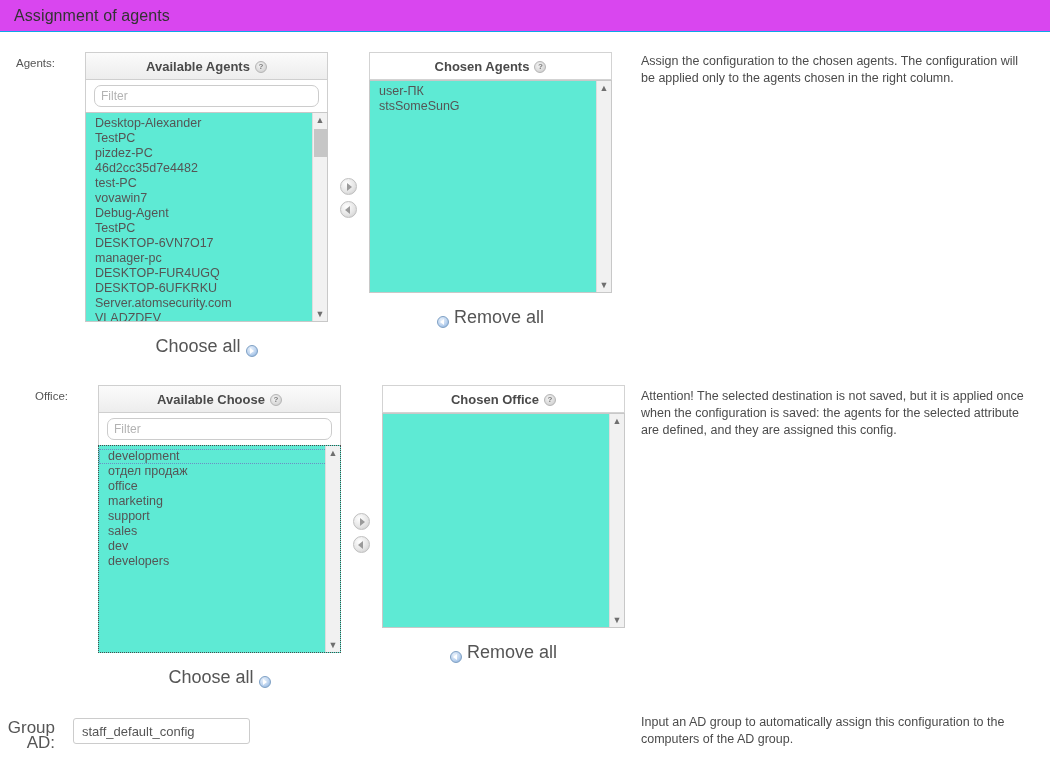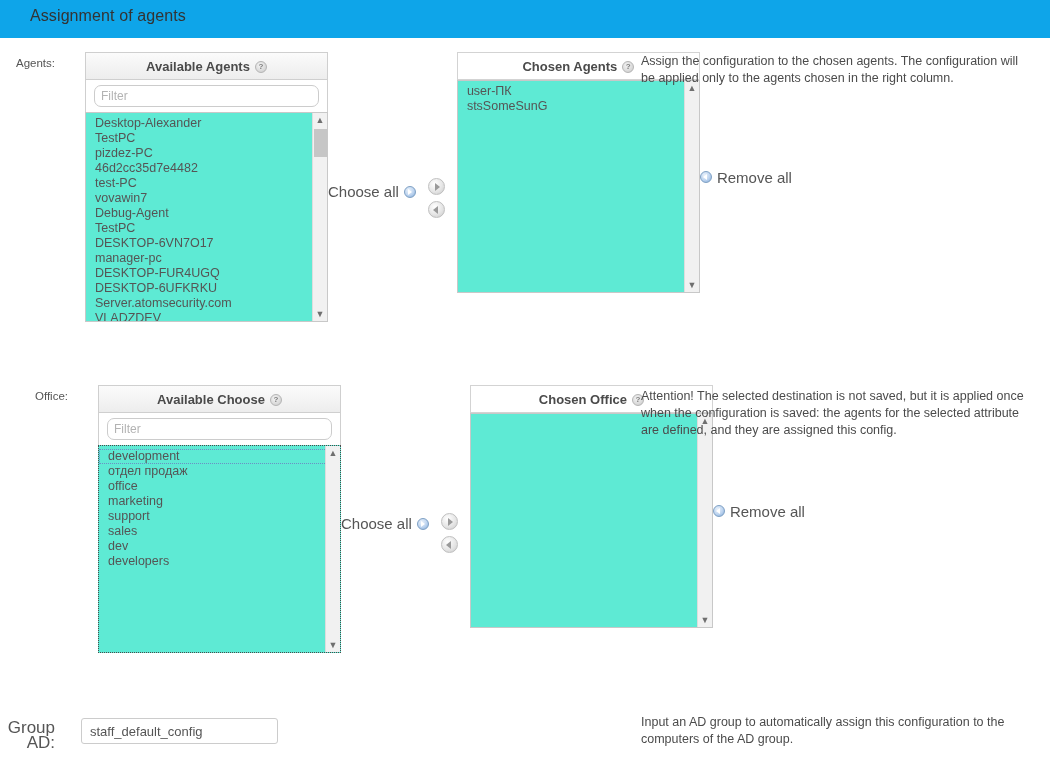--- a/index.html
+++ b/index.html
@@ -13,25 +13,25 @@
     font-family: "Liberation Sans", sans-serif;
     font-size: 12px;
     color: #444444;
     overflow: hidden;
     position: relative;
   }
 
   
   .page-header {
     height: 31px;
-    padding-left: 30px;
-    display: flex;
-    align-items: center;
-    border-bottom: 7px solid #0ea5e9;
-    background: #0ea5e9;
+    padding-left: 14px;
+    display: flex;
+    align-items: center;
+    border-bottom: 1px solid #0ea5e9;
+    background: #d946ef;
   }
   .page-title {
     font-size: 16px;
     color: #333333;
     font-weight: normal;
     letter-spacing: 0.1px;
   }
 
   
   .form-row {
@@ -50,22 +50,23 @@
   }
 
   
   .dual-list {
     display: flex;
     align-items: flex-start;
     margin-left: 30px;
   }
   .list-col {
     display: flex;
-    flex-direction: row;
-    align-items: center;
+    flex-direction: column;
+    align-items: center;
+    gap: 14px;
   }
   .panel {
     width: 243px;
     box-sizing: border-box;
   }
   .panel-head {
     height: 28px;
     box-sizing: border-box;
     border: 1px solid #cfcfcf;
     background: linear-gradient(to bottom, #fbfbfb 0%, #ededed 100%);
@@ -200,25 +201,24 @@
   .xfer-btn .tri {
     width: 0; height: 0;
     border-top: 4px solid transparent;
     border-bottom: 4px solid transparent;
   }
   .xfer-btn .tri.right { border-left: 5px solid #9a9a9a; margin-left: 2px; }
   .xfer-btn .tri.left  { border-right: 5px solid #9a9a9a; margin-right: 2px; }
 
   
   .action-link {
-    margin-top: 9px;
-    font-size: 15px;
+    font-size: 18px;
     color: #555555;
     display: inline-flex;
-    align-items: center;
+    align-items: flex-end;
     gap: 5px;
     cursor: pointer;
   }
   .blue-circle {
     width: 12px; height: 12px;
     border-radius: 50%;
     background: radial-gradient(circle at 38% 32%, #eaf2fb 0%, #bcd3ef 55%, #7ea8d6 100%);
     border: 1px solid #7ea0c4;
     box-sizing: border-box;
     display: inline-flex;
@@ -247,22 +247,22 @@
   .group-label {
     width: 55px;
     text-align: right;
     font-size: 17px;
     color: #555555;
     line-height: 15px;
     flex: 0 0 55px;
     padding-top: 2px;
   }
   .text-input {
-    margin-left: 26px;
-    width: 197px;
+    margin-left: 18px;
+    width: 177px;
     height: 26px;
     box-sizing: border-box;
     border: 1px solid #cccccc;
     border-radius: 3px;
     padding: 2px 8px;
     font-family: "Liberation Sans", sans-serif;
     font-size: 13px;
     color: #555555;
     outline: none;
     background: #ffffff;

